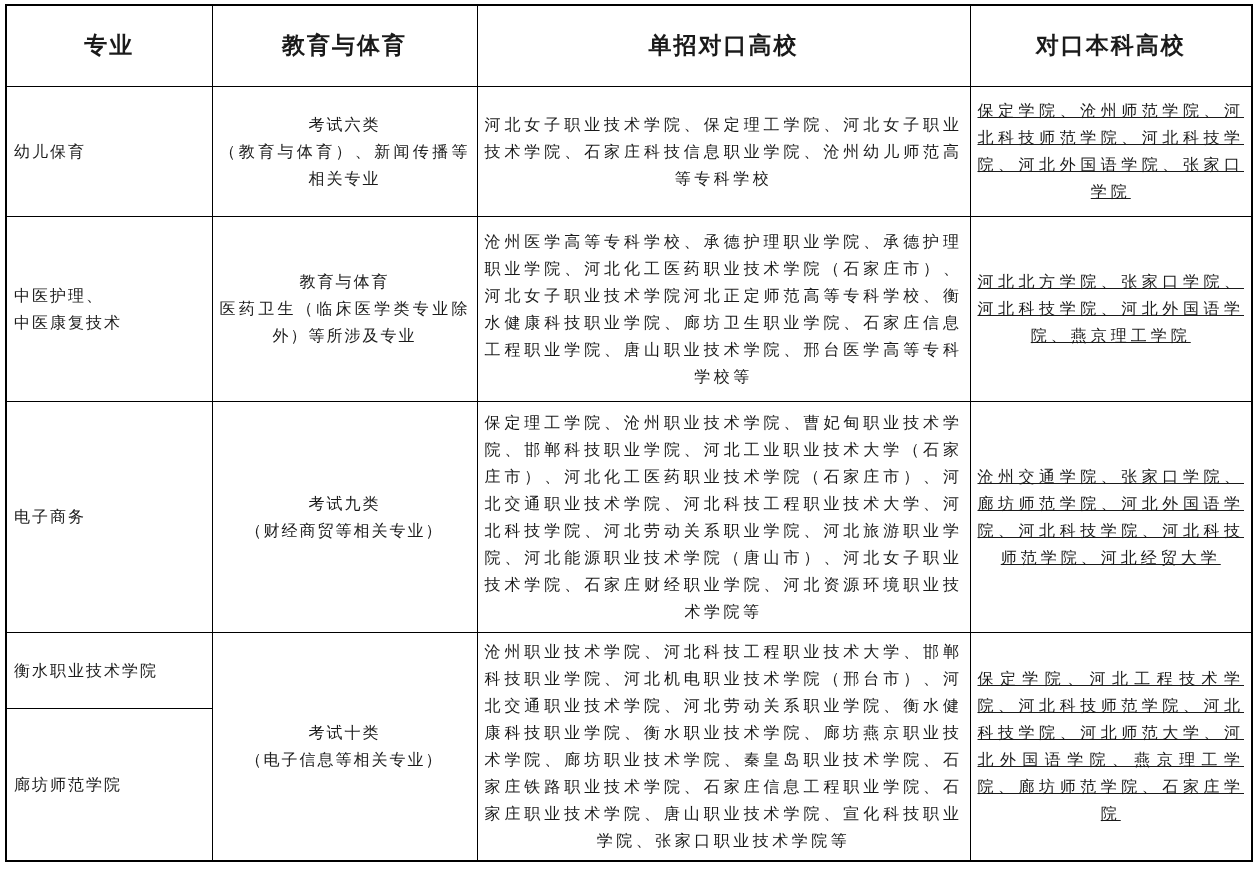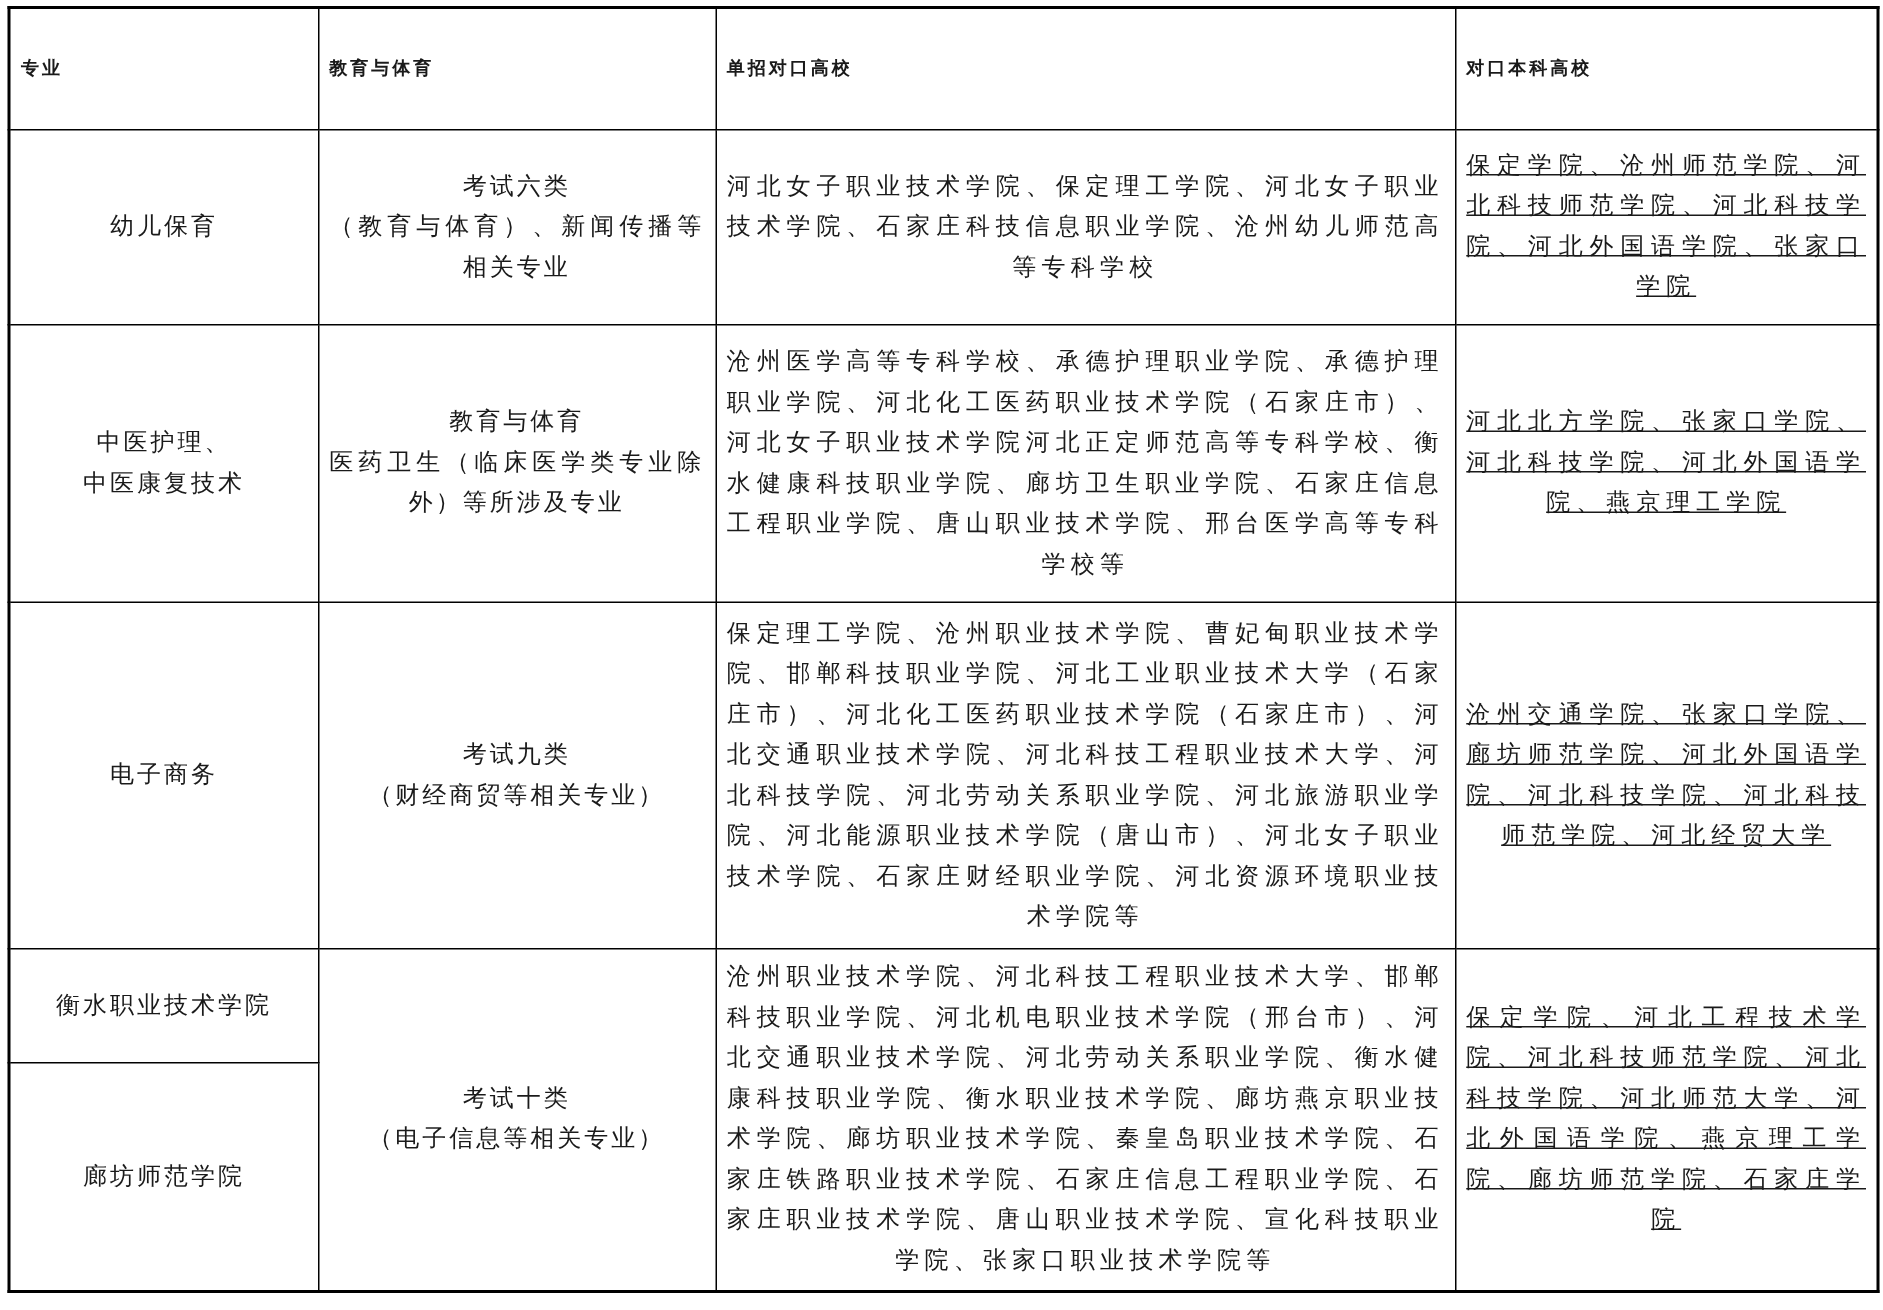--- a/index.html
+++ b/index.html
@@ -29,27 +29,27 @@
     vertical-align: middle;
     padding: 2px 7px;
     font-size: 16px;
     line-height: 27px;
     font-weight: normal;
     overflow: hidden;
   }
   
   tr.hdr th {
     font-weight: bold;
-    font-size: 12px;
+    font-size: 23px;
     letter-spacing: 2px;
-    text-align: left;
+    text-align: center;
   }
   
   td.c-major {
-    text-align: center;
+    text-align: left;
     letter-spacing: 2px;
   }
   td.c-cat {
     text-align: center;
     letter-spacing: 2px;
     margin-top: 16px;
   }
   td.c-cat .cat-detail {
     text-align: justify;
     text-align-last: center;

